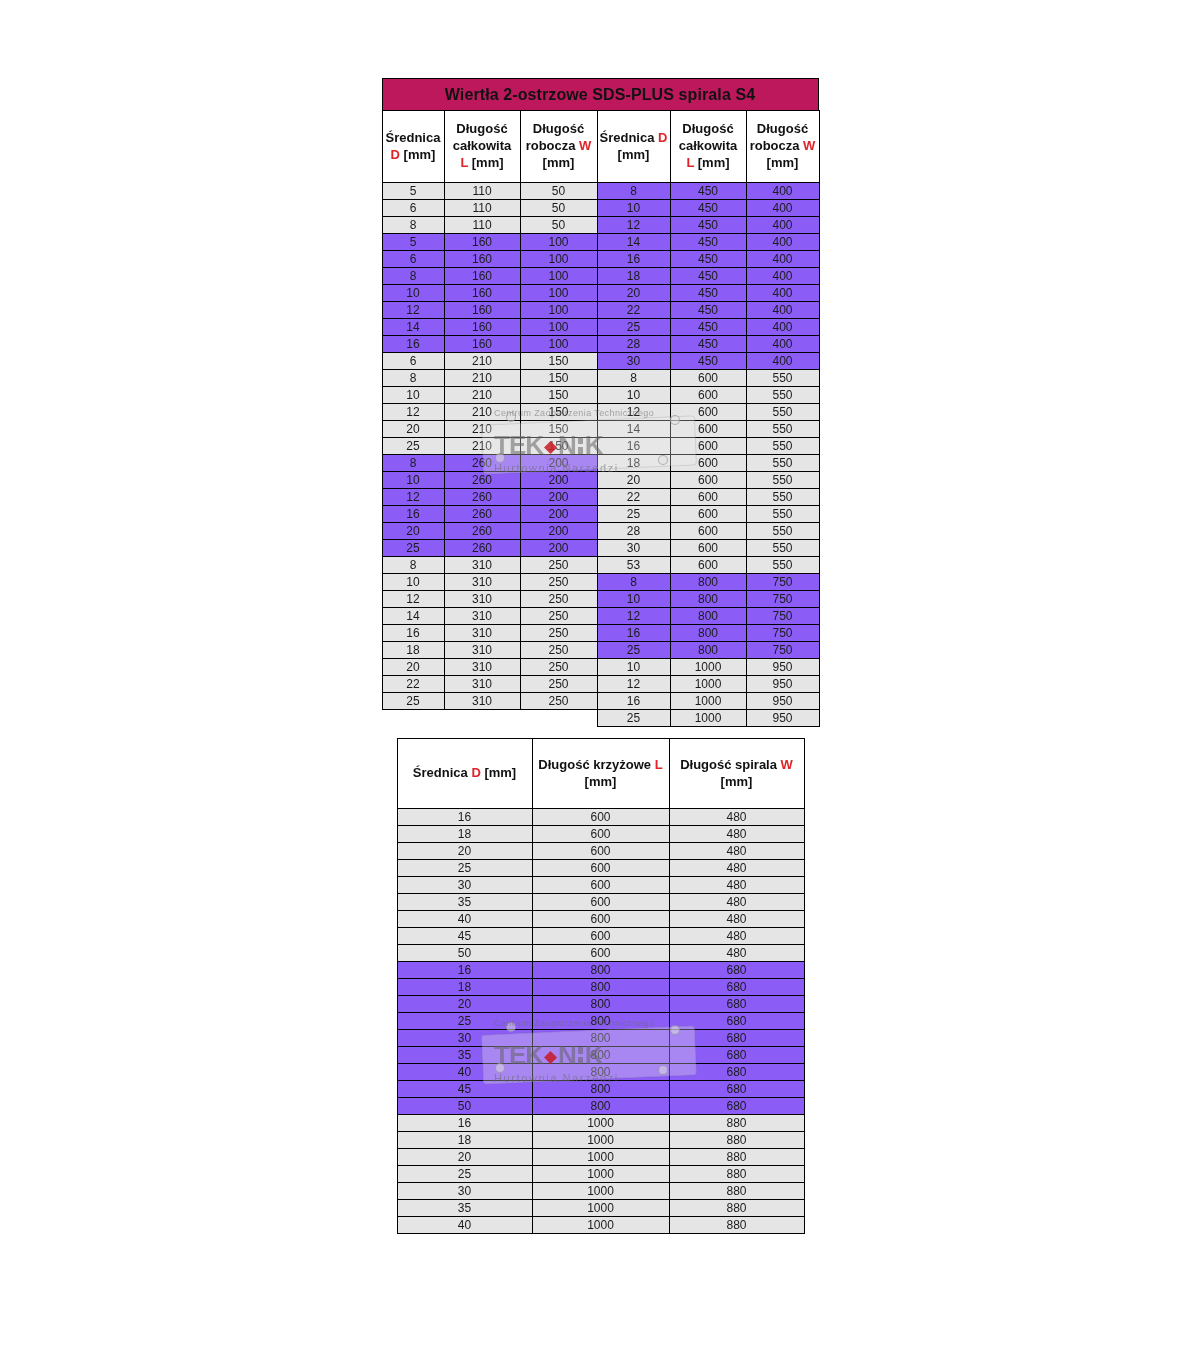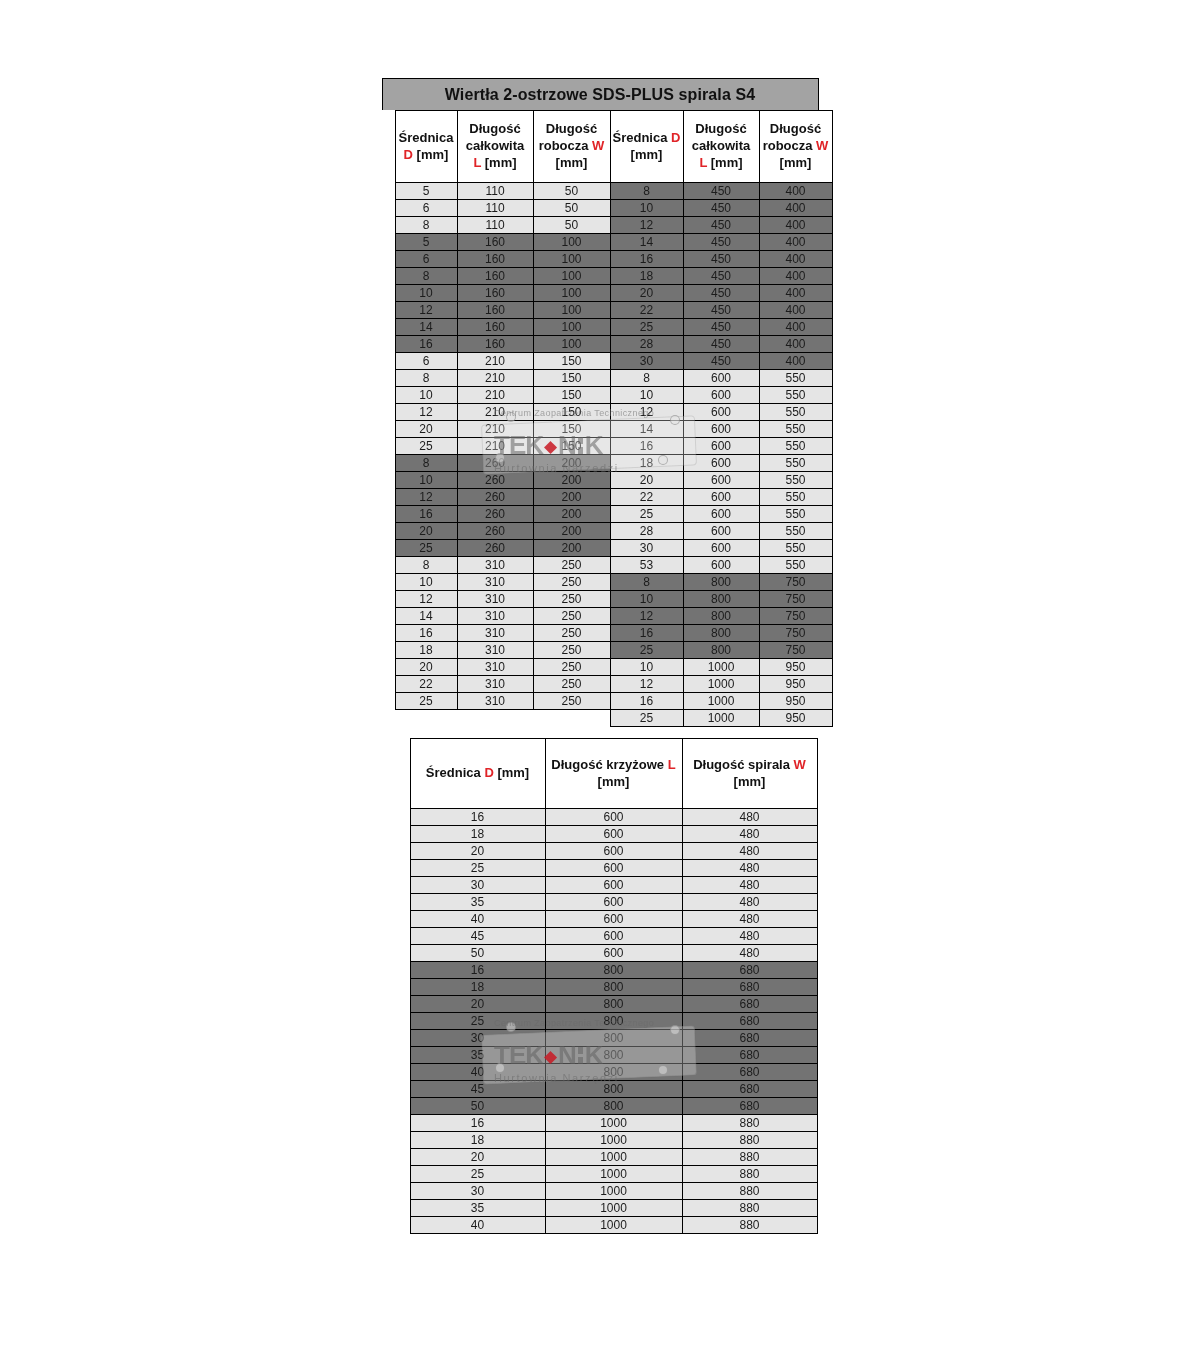--- a/index.html
+++ b/index.html
@@ -8,24 +8,24 @@
     font-family:"Liberation Sans","DejaVu Sans",sans-serif;
     color:#1a1a1a;
   }
   .page{position:relative;width:1200px;height:1372px;overflow:hidden;}
   .sec{margin:0 auto;position:relative;}
   .sec1{width:437px;margin-top:78px;}
   .sec2{width:407px;margin-top:11px;}
   .tbl-title{
     border:1px solid #000;border-bottom:none;
     height:31px;display:flex;align-items:center;justify-content:center;
-    font-weight:bold;font-size:16px;color:#111;background:#a3a3a3;
+    font-weight:bold;font-size:16px;color:#111;background:#be185d;
     letter-spacing:.1px;
   }
-  table{border-collapse:collapse;width:100%;table-layout:fixed;background:#737373;margin-left:13px;}
+  table{border-collapse:collapse;width:100%;table-layout:fixed;background:#8b5cf6;}
   th,td{border:1px solid #000;text-align:center;vertical-align:middle;}
   th{
     font-size:13px;font-weight:bold;color:#111;line-height:1.3;
     background:#fff;height:71px;padding:0 2px;
   }
   .sec2 th{height:69px;}
   td{font-size:12px;color:#1c1c1c;height:16px;line-height:16px;padding:0;}
   td.g{background:var(--gray,#e5e5e5);}
   td.void{border:none;background:#fff;}
   .rl{color:var(--red,#e02428);}

